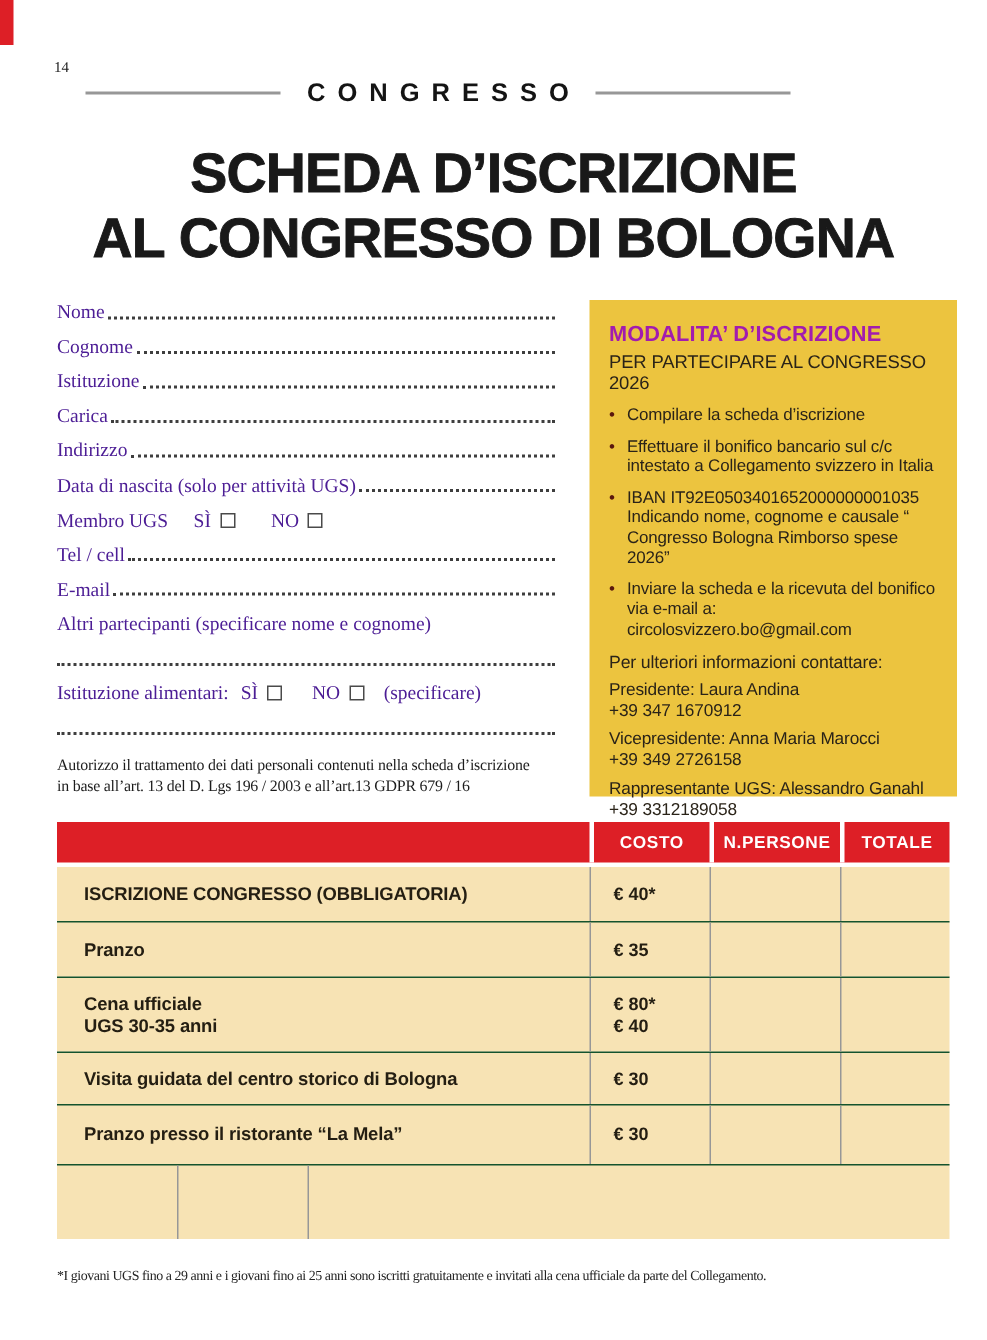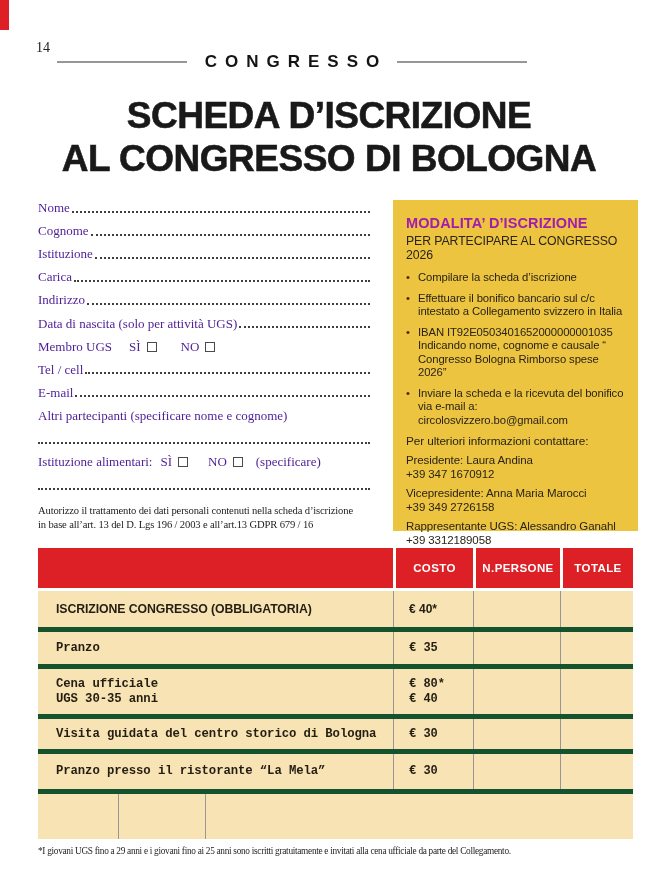--- a/index.html
+++ b/index.html
@@ -3,21 +3,21 @@
 <meta charset="utf-8">
 <style>
   html,body{margin:0;padding:0;}
   body{width:658px;height:893px;background:#fff;font-family:"Liberation Sans",sans-serif;position:relative;overflow:hidden;}
   .page{position:absolute;left:0;top:0;width:658px;height:893px;background:#ffffff;}
 
   
   .corner-mark{position:absolute;left:0;top:0;width:9px;height:30px;background:#dd1f26;}
 
   
-  .pagenum{position:absolute;left:36px;top:40px;font-family:"Liberation Serif",serif;font-size:14px;color:#222;}
+  .pagenum{position:absolute;left:36px;top:40px;font-family:"Liberation Serif",serif;font-size:10px;color:#222;}
   .header-rule{position:absolute;left:57px;top:51px;width:470px;height:22px;display:flex;align-items:center;}
   .hline{flex:1;height:2px;background:#979797;}
   .section-title{font-weight:bold;font-size:17px;letter-spacing:8px;color:#141414;margin:0 10px 0 18px;}
 
   
   .main-title{position:absolute;left:24px;top:94px;width:610px;text-align:center;font-weight:bold;
     font-size:37px;line-height:43px;letter-spacing:-0.5px;color:#191919;-webkit-text-stroke:0.6px #191919;}
 
   
   .form{position:absolute;left:38px;top:193px;width:333px;font-family:"Liberation Serif",serif;font-size:13px;color:#4c1d95;}
@@ -38,26 +38,26 @@
   .ib-sub{font-size:12.3px;margin-bottom:9px;letter-spacing:-0.1px;}
   .bullet-item{display:flex;font-size:11.3px;line-height:13.5px;margin-bottom:7px;}
   .bullet-dot{color:#5a180e;margin-right:8px;}
   .bullet-text{white-space:pre-line;letter-spacing:-0.1px;}
   .ib-contact-intro{font-size:11.8px;margin-bottom:6px;letter-spacing:-0.1px;}
   .contact{font-size:11.5px;line-height:13.5px;margin-bottom:6px;letter-spacing:-0.1px;}
   .ib-deadline{font-weight:bold;font-size:12px;margin-top:8px;letter-spacing:-0.15px;}
 
   
   .rtable{position:absolute;left:38px;top:548px;width:595px;color:#241e12;}
-  .thead{display:flex;height:40px;background:#dd1f26;margin-bottom:3px;}
+  .thead{display:flex;height:27px;background:#dd1f26;margin-bottom:3px;}
   .th{display:flex;align-items:center;justify-content:center;color:#fff;font-weight:bold;font-size:11.5px;letter-spacing:0.4px;box-sizing:border-box;}
   .thead .th + .th{border-left:3px solid #fff;}
   .col0{width:355px;} .col1{width:80px;} .col2{width:87px;} .col3{width:73px;}
   .trow{display:flex;background:#f7e3b4;box-sizing:border-box;}
-  .trow + .trow{border-top:5px solid #14532d;font-family:Liberation Mono, monospace;}
+  .trow + .trow{border-top:1px solid #14532d;}
   .td{display:flex;flex-direction:column;justify-content:center;box-sizing:border-box;}
   .trow .td + .td{border-left:1px solid #979797;}
   .td.label{padding-left:18px;font-weight:bold;font-size:12.3px;line-height:14.5px;letter-spacing:-0.1px;}
   .td.cost{padding-left:15px;font-weight:bold;font-size:12px;line-height:14.5px;}
 
   .footnote{position:absolute;left:38px;top:846px;width:612px;font-family:"Liberation Serif",serif;
     font-size:9.3px;letter-spacing:-0.3px;color:#242424;}
 </style>
 </head>
 <body>

